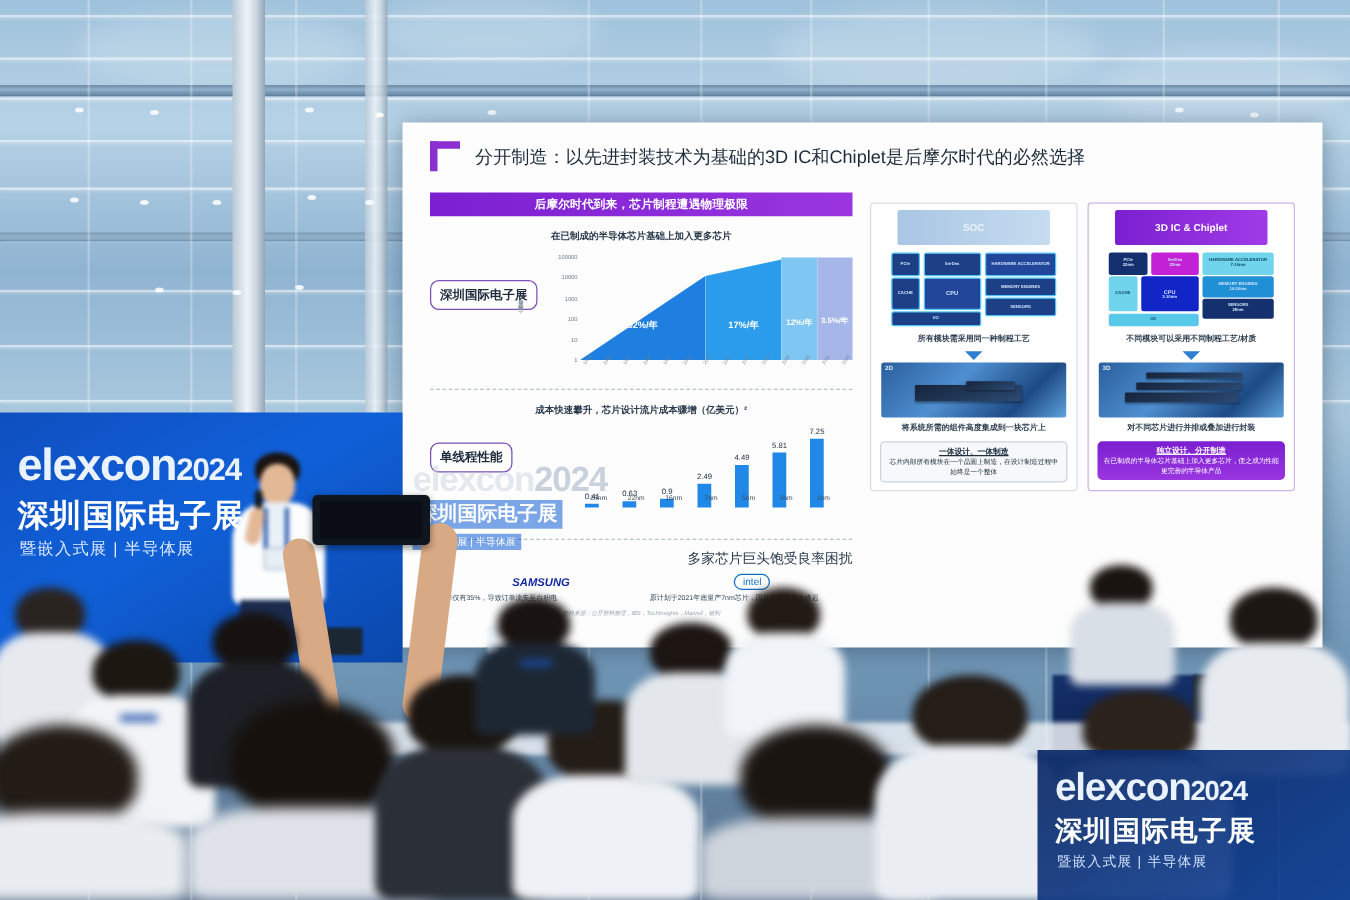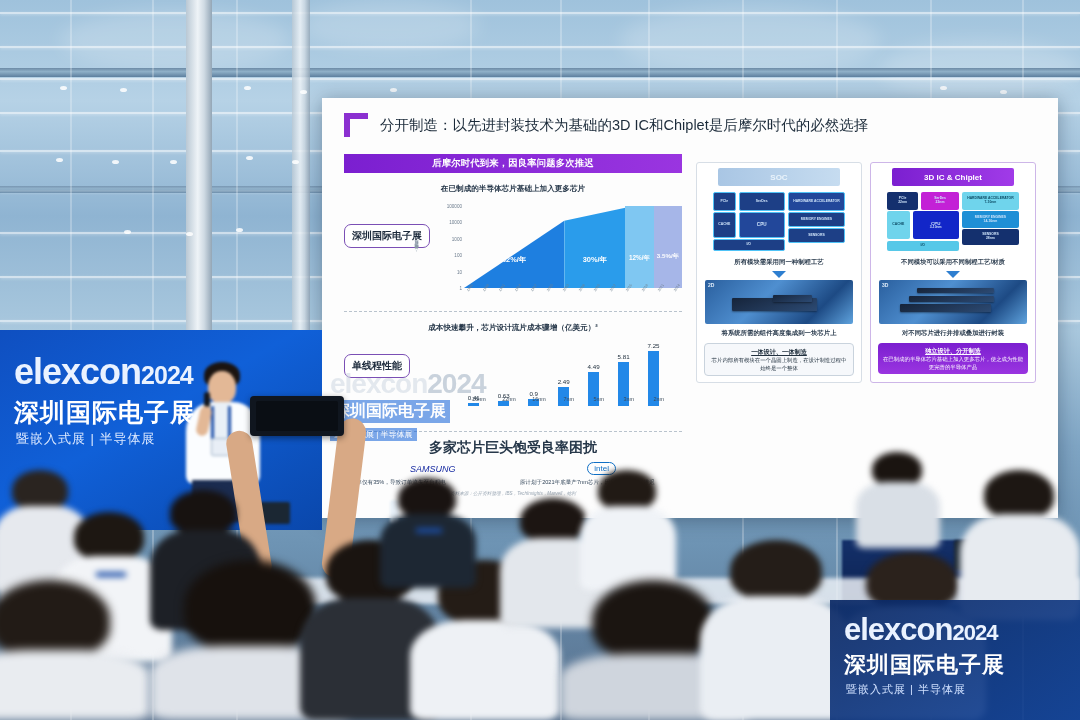--- a/index.html
+++ b/index.html
@@ -50,33 +50,33 @@
   
   .barwrap{position:relative;height:86px;margin-top:5px;}
   .bars{position:absolute;left:120px;right:4px;top:12px;height:56px;}
   .barcol{position:absolute;bottom:0;width:11px;text-align:center;}
   .bar{background:#2288e8;width:11px;}
   .barval{position:absolute;left:50%;transform:translateX(-50%);font-size:6.2px;color:#22313f;white-space:nowrap;}
   .barcat{position:absolute;top:58px;left:120px;right:4px;height:12px;}
   .barcat span{position:absolute;font-size:5.4px;color:#3a4a5a;transform:translateX(-50%);white-space:nowrap;}
 
   
-  .yield-cap{text-align:center;font-size:14px;color:#27384a;font-weight:bold;margin-top:7px;}
+  .yield-cap{text-align:right;font-size:11px;color:#27384a;font-weight:normal;margin-top:7px;}
   .logos{display:flex;justify-content:space-around;align-items:center;margin-top:5px;}
-  .logo-samsung{color:#1428a0;font-size:9px;font-weight:normal;font-style:italic;}
+  .logo-samsung{color:#1428a0;font-size:9px;font-weight:bold;font-style:italic;}
   .logo-intel{color:#0f6fc5;font-size:8px;border:1px solid #0f6fc5;border-radius:9px;padding:1px 6px;}
   .yield-txt{display:flex;justify-content:space-around;margin-top:3px;}
   .yield-txt div{font-size:5.6px;color:#33465a;width:46%;line-height:1.5;}
   .src{text-align:center;font-size:4.6px;color:#9aa7b4;margin-top:5px;font-style:italic;}
 
   
   .twocol{display:flex;gap:8px;margin-top:8px;}
   .tcol{flex:1;border:1px solid #d7dee6;border-radius:3px;padding:5px 4px 6px;position:relative;background:#fff;}
   .tcol.acc{border-color:#cdb6e8;}
-  .chiphead{height:18px;border-radius:2px;display:flex;align-items:center;justify-content:center;margin:0 auto 5px;width:78%;}
+  .chiphead{height:28px;border-radius:2px;display:flex;align-items:center;justify-content:center;margin:0 auto 5px;width:78%;}
   .chiphead.soc{background:linear-gradient(90deg,#a9c6e4,#c6dcf0);}
   .chiphead.chiplet{background:linear-gradient(90deg,#7b1fd0,#a13be8);}
   .chiphead span{font-size:8px;font-weight:bold;}
   .chiphead.soc span{color:#e9f3fb;}
   .chiphead.chiplet span{color:#fff;}
 
   .diagram{position:relative;height:62px;margin:0 6px;}
   .blk{position:absolute;border-radius:2px;display:flex;align-items:center;justify-content:center;text-align:center;
        font-size:3.4px;font-weight:bold;color:#cfe4fa;line-height:1.15;padding:1px;box-sizing:border-box;overflow:hidden;}
 
@@ -195,42 +195,42 @@
 
   <div class="screen">
 
     <div class="slide-title-row">
       <div class="corner-mark"></div>
       <div class="slide-title">分开制造：以先进封装技术为基础的3D IC和Chiplet是后摩尔时代的必然选择</div>
     </div>
 
     <div class="col col-left">
       <div class="band">
-        <span>后摩尔时代到来，因良率问题多次推迟</span>
+        <span>后摩尔时代到来，芯片制程遭遇物理极限</span>
       </div>
 
       <div class="sub-cap">在已制成的半导体芯片基础上加入更多芯片</div>
 
       <div class="areawrap">
         <div class="pill" style="left:0;top:26px;">深圳国际电子展</div>
         <div class="ylabel">单线程性能（相对值，对数坐标）</div>
         <div class="axisy">
           <div style="top:100%;">1</div>
           <div style="top:80%;">10</div>
           <div style="top:60%;">100</div>
           <div style="top:40%;">1000</div>
           <div style="top:20%;">10000</div>
           <div style="top:0%;">100000</div>
         </div>
         <div class="plot">
           <div class="seg" style="left:0;width:46%;background:#1e7fe0;clip-path:polygon(0 100%,100% 18%,100% 100%);">
             <div class="seglab" style="top:60%;">52%/年</div>
           </div>
           <div class="seg" style="left:46%;width:28%;background:#2a9ceb;clip-path:polygon(0 18%,100% 2%,100% 100%,0 100%);">
-            <div class="seglab" style="top:60%;">30%/年</div>
+            <div class="seglab" style="top:60%;">17%/年</div>
           </div>
           <div class="seg" style="left:74%;width:13%;background:#7fc7f2;">
             <div class="seglab" style="top:58%;font-size:6.4px;">12%/年</div>
           </div>
           <div class="seg" style="left:87%;width:13%;background:#a6b6e8;">
             <div class="seglab" style="top:56%;font-size:6.2px;">3.5%/年</div>
           </div>
         </div>
         <div class="xticks">
           <span style="left:1%;">1985</span>

